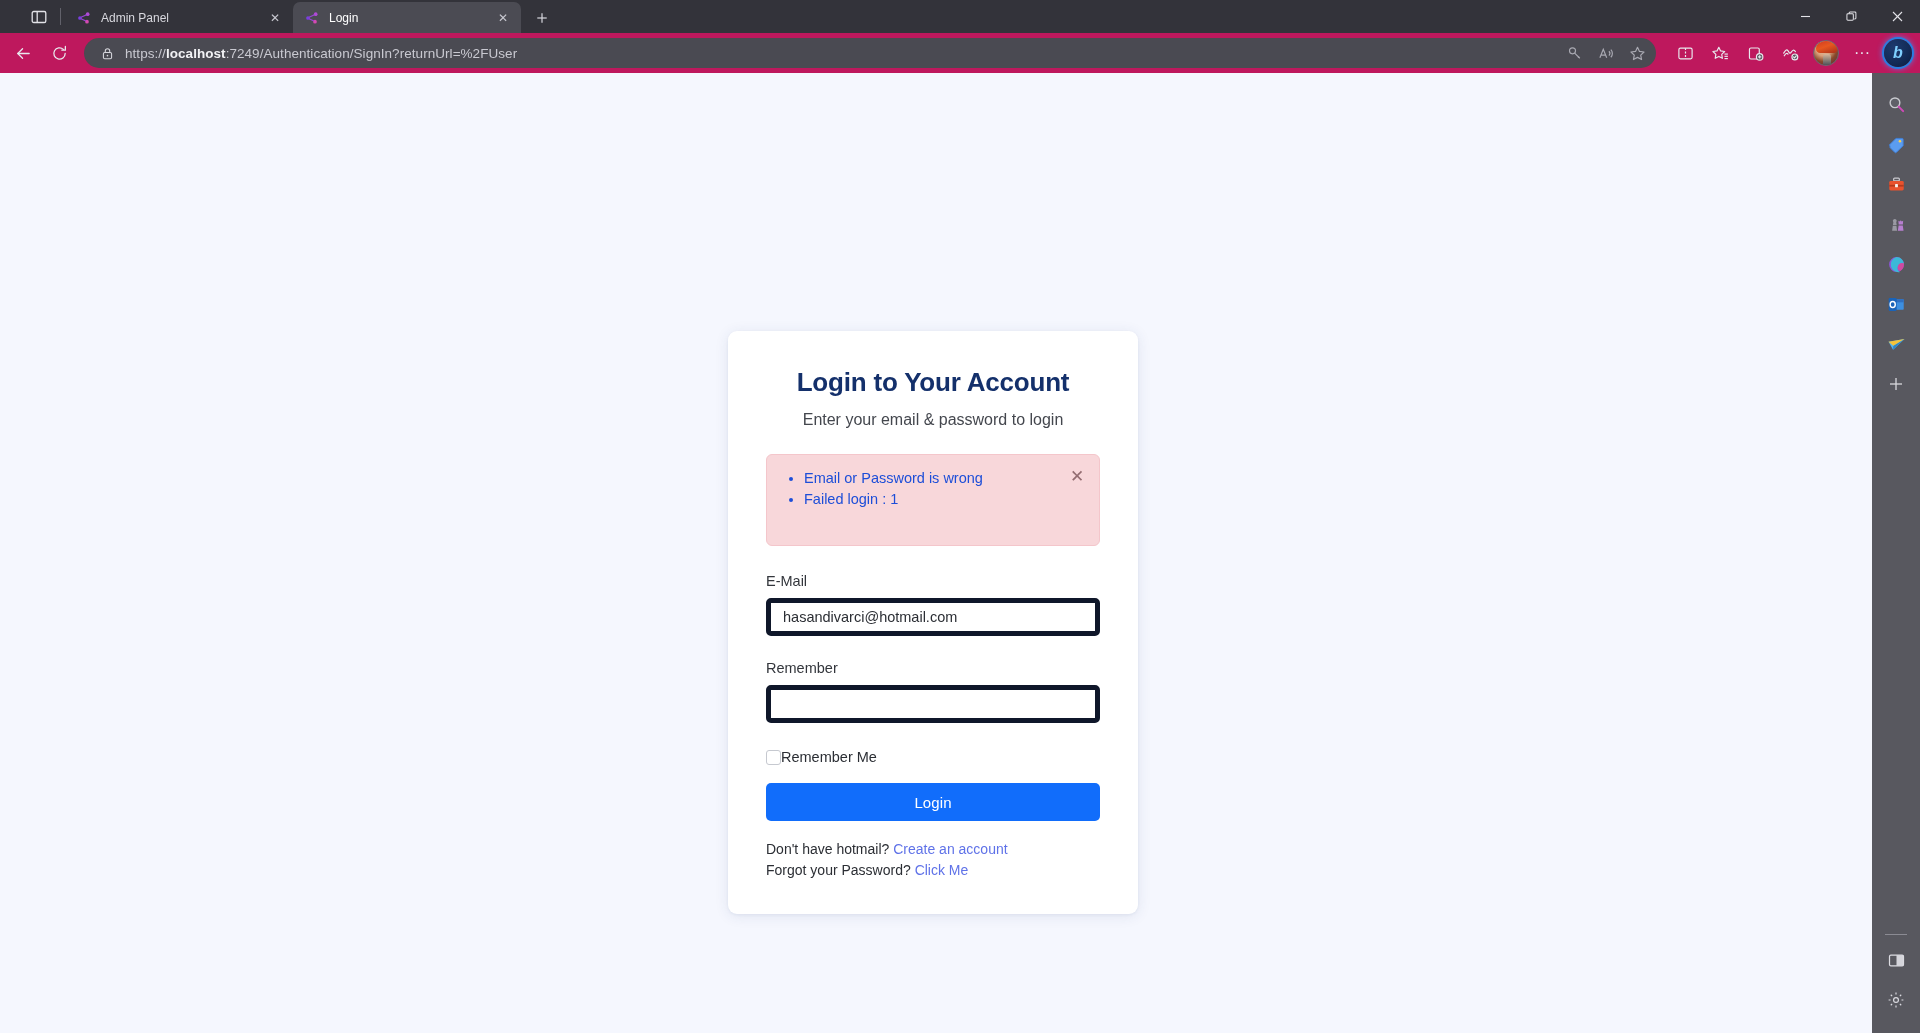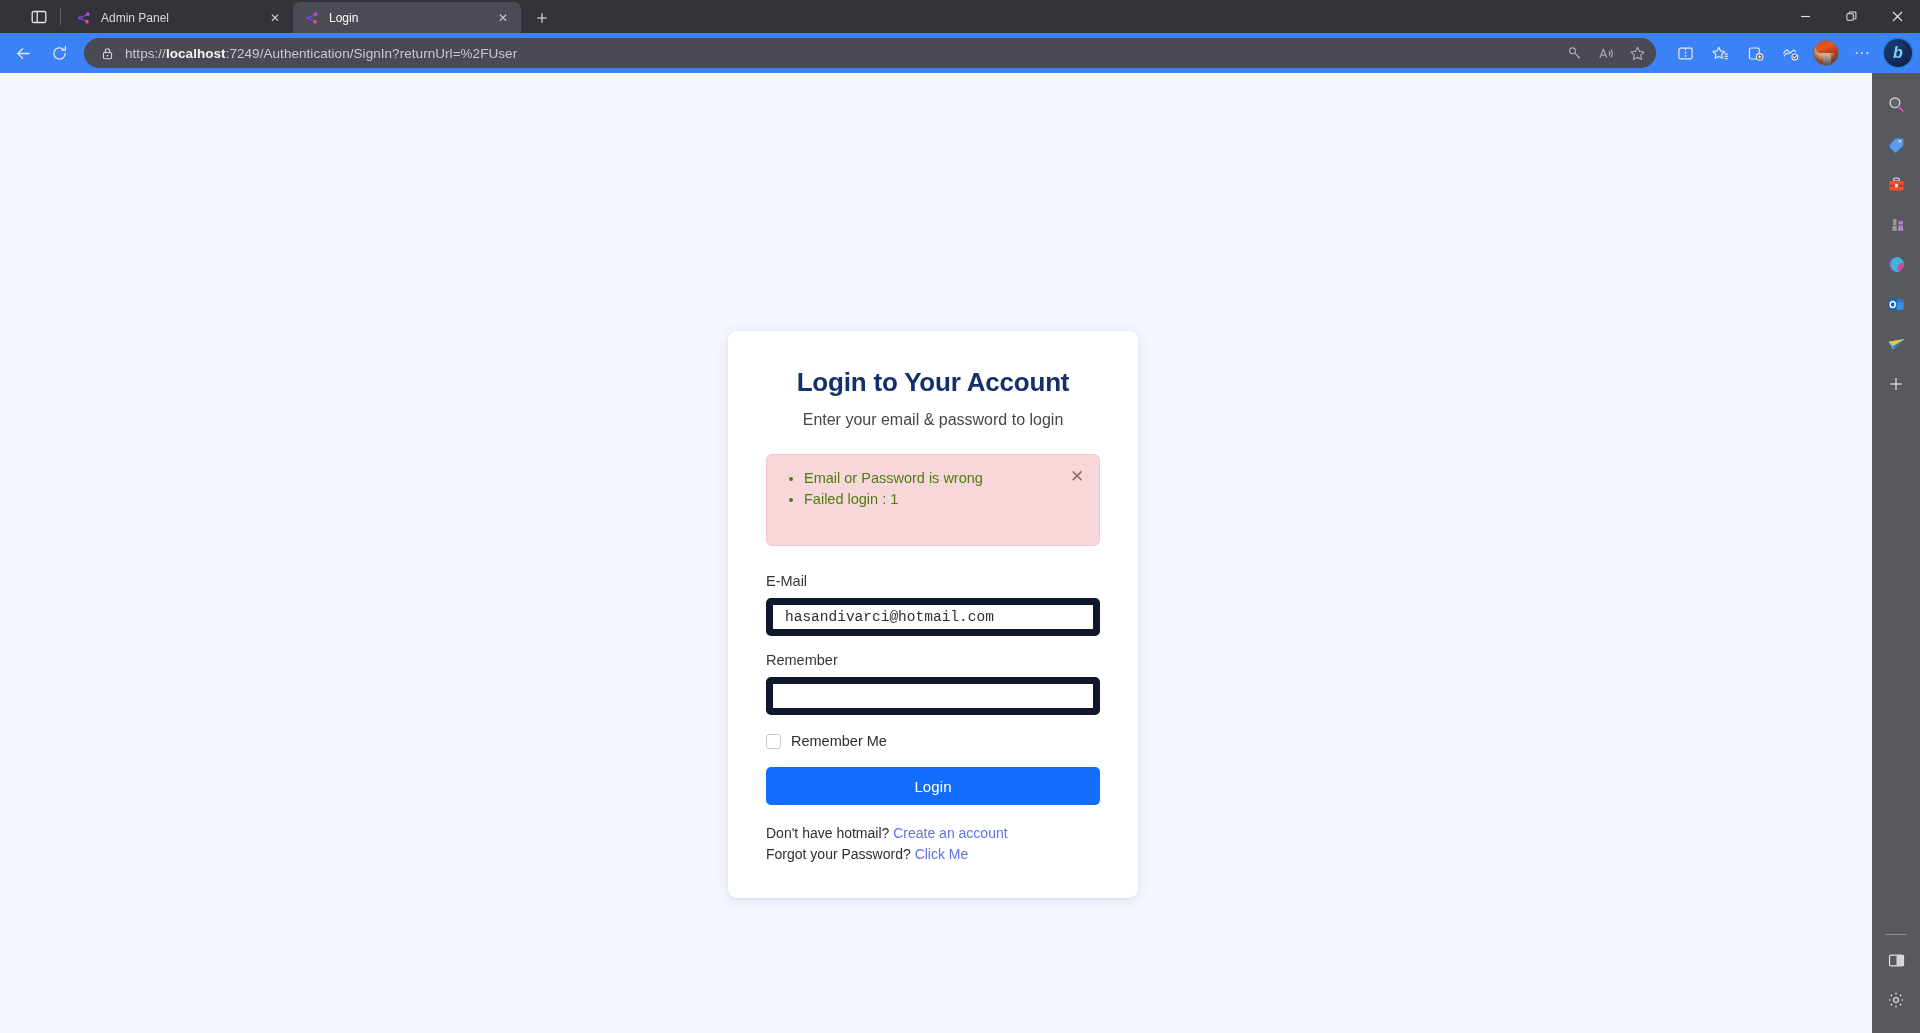--- a/index.html
+++ b/index.html
@@ -38,21 +38,21 @@
   }
   .newtab-btn {
     width: 30px; height: 29px; margin-left: 6px; margin-bottom: 1px; border-radius: 5px;
     display: flex; align-items: center; justify-content: center; color: #d5d5dc;
   }
 
   .wincontrols { position: absolute; right: 0; top: 0; height: 33px; display: flex; }
   .wc { width: 46px; height: 33px; display: flex; align-items: center; justify-content: center; color: #e3e3e8; }
 
   .toolbar {
-    height: 40px; background: #3b82f6; display: flex; align-items: center;
+    height: 40px; background: #be185d; display: flex; align-items: center;
     padding: 4px 6px; gap: 2px; flex: 0 0 40px;
   }
   .tb-btn {
     width: 34px; height: 32px; border-radius: 5px; display: flex;
     align-items: center; justify-content: center; color: #e9e9ee; flex: 0 0 34px;
   }
 
   .omnibox {
     flex: 1; height: 30px; background: #4a4a52; border-radius: 16px;
     display: flex; align-items: center; padding: 0 4px 0 12px; margin: 0 6px;
@@ -120,35 +120,35 @@
     letter-spacing: -.2px; margin-bottom: 13px;
   }
   .card-sub { text-align: center; font-size: 16px; color: #44474e; margin-bottom: 25px; }
 
   .alert {
     background: #f8d7da; border: 1px solid #f4c6cb; border-radius: 6px;
     padding: 13px 16px 15px 16px; margin-bottom: 27px; position: relative;
     min-height: 92px;
   }
   .alert ul { list-style: disc; margin-left: 21px; }
-  .alert li { font-size: 14.5px; color: #4d7c0f; line-height: 1.45; }
+  .alert li { font-size: 14.5px; color: #1d4ed8; line-height: 1.45; }
   .alert-close {
     position: absolute; right: 13px; top: 12px; width: 18px; height: 18px;
     display: flex; align-items: center; justify-content: center;
     color: #7b5257; font-size: 17px; line-height: 1; opacity: .8;
   }
 
   .field-label { font-size: 14.5px; color: #33363c; margin-bottom: 9px; display: block; }
   .field-input {
-    width: 100%; height: 38px; border: 7px solid #0f172a; border-radius: 5px;
+    width: 100%; height: 38px; border: 5px solid #0f172a; border-radius: 5px;
     padding: 0 12px; font-size: 14.5px; color: #2b2e34; background: #fff;
-    font-family: Liberation Mono, monospace; outline: none; margin-bottom: 16px;
-  }
-
-  .remember-row { display: flex; align-items: center; gap: 10px; margin: 2px 0 18px 0; }
+    font-family: Liberation Sans, sans-serif; outline: none; margin-bottom: 24px;
+  }
+
+  .remember-row { display: flex; align-items: center; margin: 2px 0 18px 0; }
   .cb {
     width: 15px; height: 15px; border: 1px solid #c6c9d0; border-radius: 3px;
     background: #fff; flex: 0 0 15px;
   }
   .remember-label { font-size: 14.5px; color: #2b2e34; }
 
   .login-btn {
     width: 100%; height: 38px; background: #116dfb; border: none; border-radius: 5px;
     color: #ffffff; font-size: 15px; font-family: "Liberation Sans", sans-serif;
     letter-spacing: .1px; margin-bottom: 18px;

